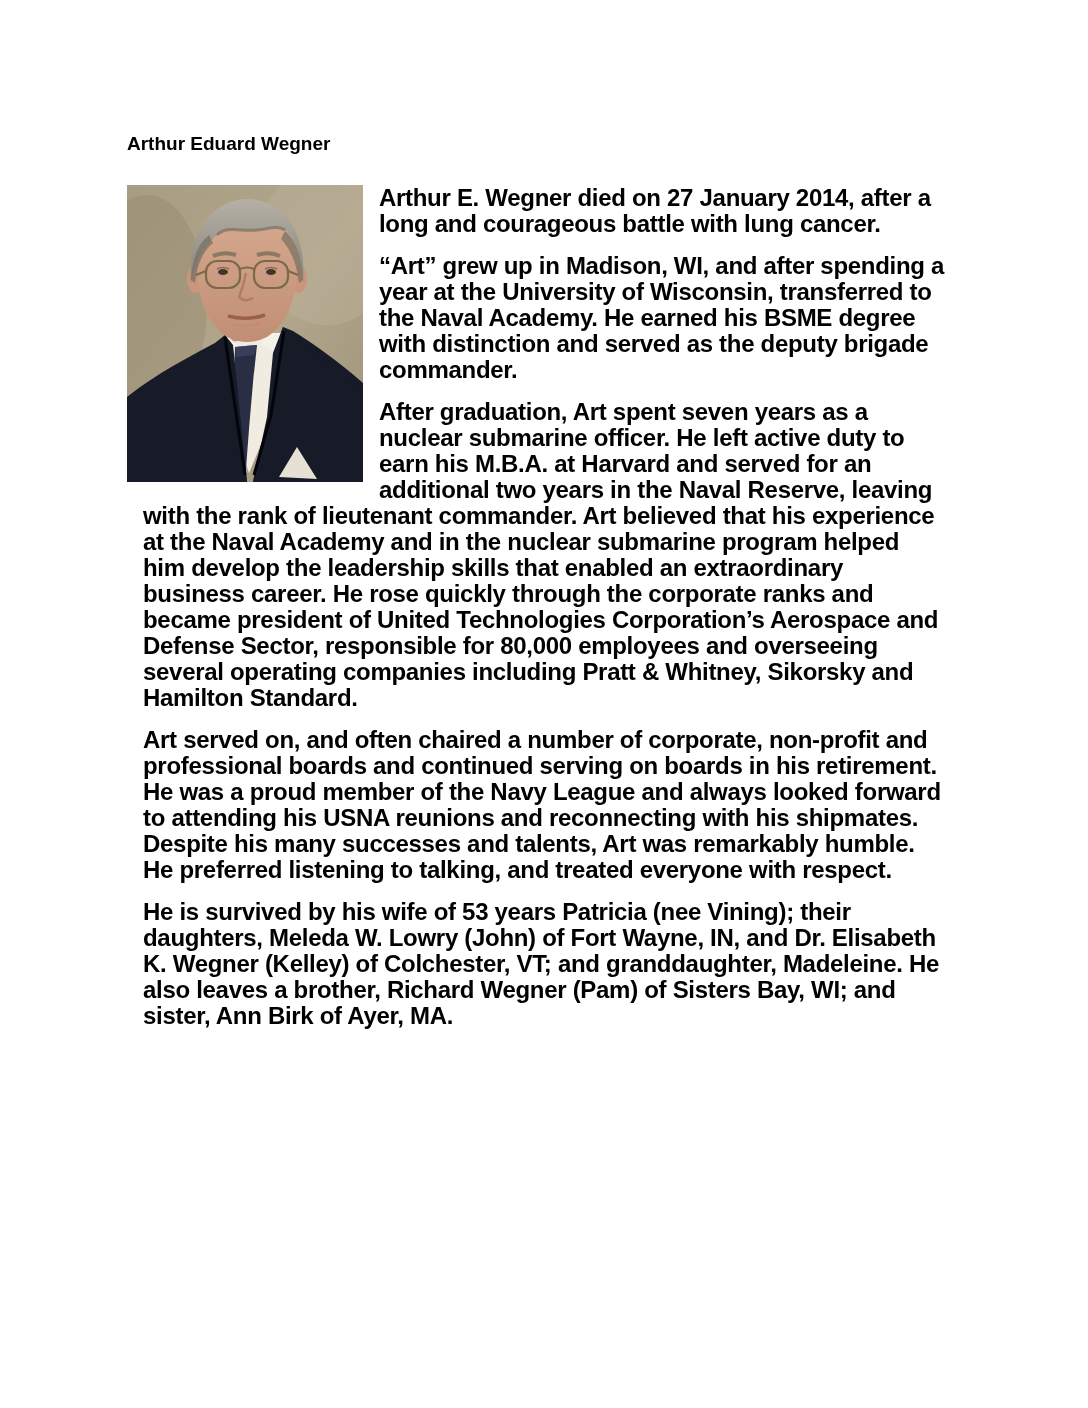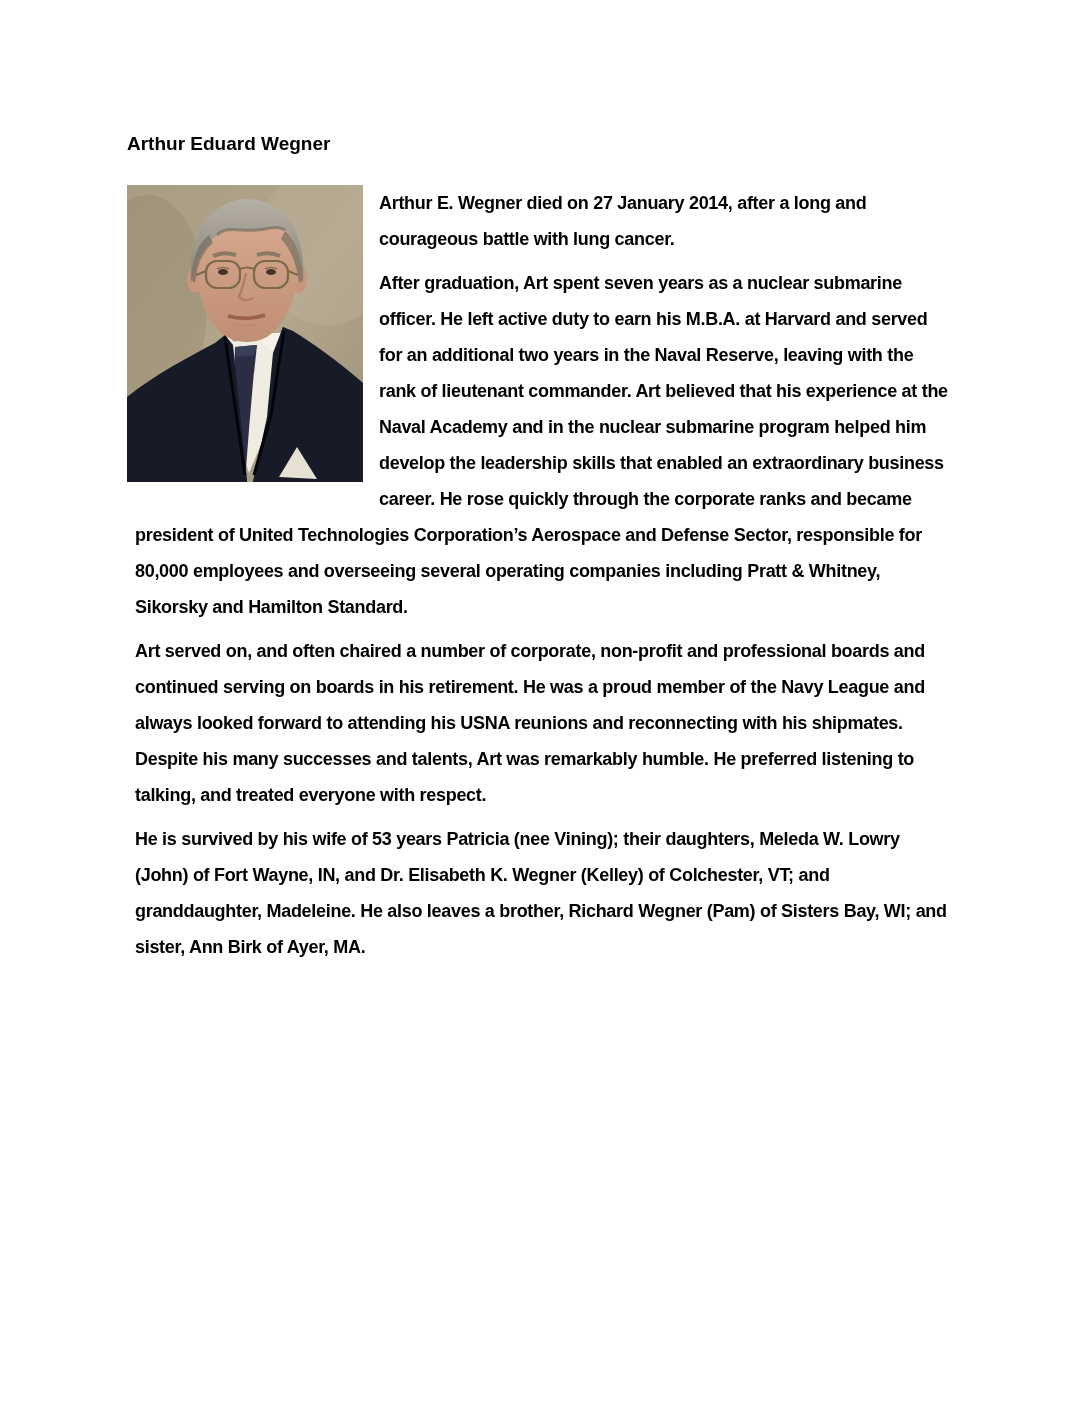--- a/index.html
+++ b/index.html
@@ -32,23 +32,23 @@
   .article { width: 834px; }
   .photo {
     float: left;
     width: 236px; height: 297px;
     margin: 0 16px 10px 0;
     padding: 0;
     line-height: 0;
   }
   .photo svg { display: block; width: 236px; height: 297px; }
   .article p {
-    margin: 8px;
-    font-size: 18px;
-    line-height: 36px;
+    margin: 16px;
+    font-size: 24px;
+    line-height: 26px;
     font-weight: 600;
     letter-spacing: -0.3px;
     color: #000000;
     text-align: left;
   }
 </style>
 </head>
 <body>
 
 <div class="page">
@@ -129,19 +129,20 @@
           <path d="M138,84 Q144,81 150,84" stroke="#8a6a55" stroke-width="1.5" fill="none"></path>
 
           <path d="M119,88 Q116,102 112,112 Q118,118 126,113" stroke="#b07f63" stroke-width="2.5" fill="none"></path>
 
           <path d="M101,131 Q120,136 138,130" stroke="#9c5f4d" stroke-width="3.5" fill="none"></path>
           <path d="M106,139 Q120,143 133,138" stroke="#c08a6e" stroke-width="2" fill="none" opacity="0.7"></path>
         </svg>
       </figure>
 
       <p>Arthur E. Wegner died on 27 January 2014, after a long and courageous battle with lung cancer.</p>
+      <p>“Art” grew up in Madison, WI, and after spending a year at the University of Wisconsin, transferred to the Naval Academy. He earned his BSME degree with distinction and served as the deputy brigade commander.</p>
       <p>After graduation, Art spent seven years as a nuclear submarine officer. He left active duty to earn his M.B.A. at Harvard and served for an additional two years in the Naval Reserve, leaving with the rank of lieutenant commander. Art believed that his experience at the Naval Academy and in the nuclear submarine program helped him develop the leadership skills that enabled an extraordinary business career. He rose quickly through the corporate ranks and became president of United Technologies Corporation’s Aerospace and Defense Sector, responsible for 80,000 employees and overseeing several operating companies including Pratt &amp; Whitney, Sikorsky and Hamilton Standard.</p>
       <p>Art served on, and often chaired a number of corporate, non-profit and professional boards and continued serving on boards in his retirement. He was a proud member of the Navy League and always looked forward to attending his USNA reunions and reconnecting with his shipmates. Despite his many successes and talents, Art was remarkably humble. He preferred listening to talking, and treated everyone with respect.</p>
       <p>He is survived by his wife of 53 years Patricia (nee Vining); their daughters, Meleda W. Lowry (John) of Fort Wayne, IN, and Dr. Elisabeth K. Wegner (Kelley) of Colchester, VT; and granddaughter, Madeleine. He also leaves a brother, Richard Wegner (Pam) of Sisters Bay, WI; and sister, Ann Birk of Ayer, MA.</p>
 
     </div>
   </div>
 </div>
 
 </body></html>

